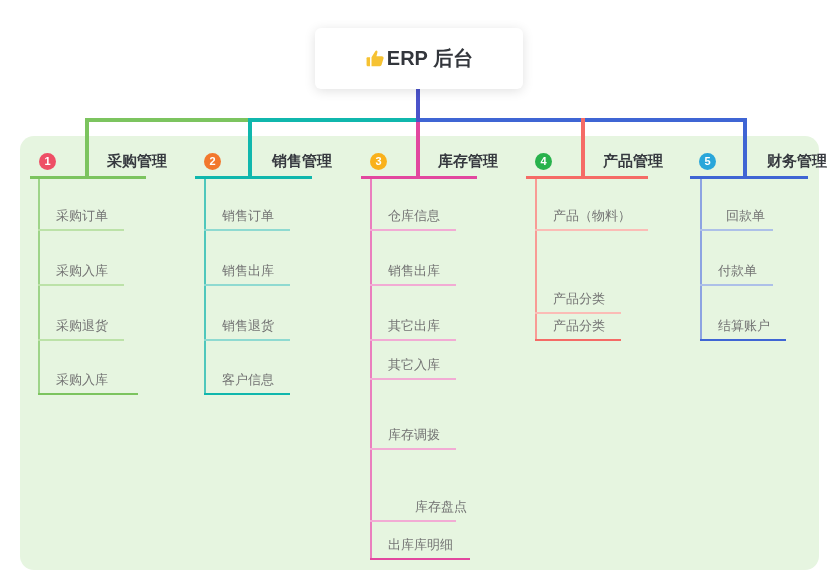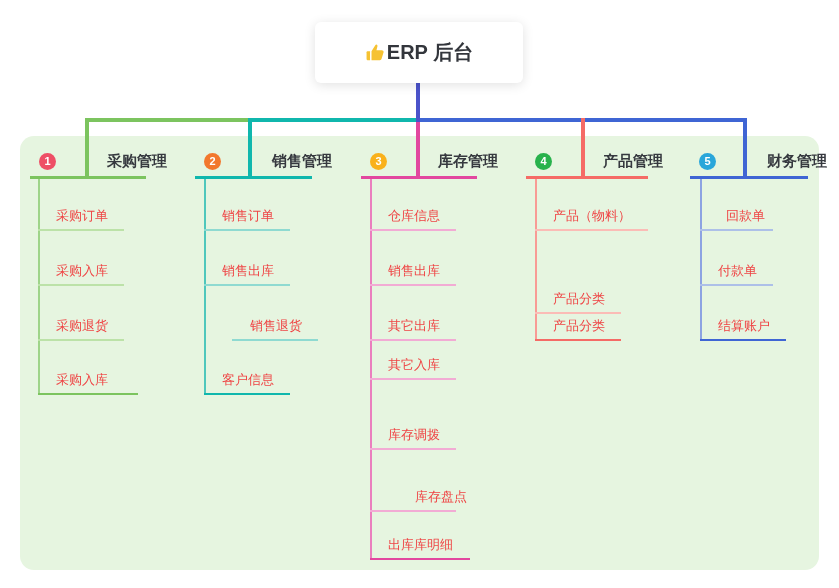--- a/index.html
+++ b/index.html
@@ -5,40 +5,40 @@
   html,body{margin:0;padding:0;}
   body{
     width:839px;height:588px;position:relative;background:#ffffff;
     font-family:"Liberation Sans","DejaVu Sans",sans-serif;
     overflow:hidden;
   }
   #diagram{position:absolute;inset:0;}
   .panel{position:absolute;left:20px;top:136px;width:799px;height:434px;border-radius:14px;}
   .line{position:absolute;}
   .root-node{
-    position:absolute;left:315px;top:22px;width:208px;height:61px;
+    position:absolute;left:315px;top:28px;width:208px;height:61px;
     background:#ffffff;border-radius:6px;
     box-shadow:0 2px 12px rgba(0,0,0,0.12);
     display:flex;align-items:center;justify-content:center;
     cursor:pointer;
   }
   .root-label{font-size:20px;font-weight:600;color:#33363c;}
   .thumb-icon{width:22px;height:22px;display:block;}
   .branch-title{
     position:absolute;height:28px;display:flex;align-items:center;gap:7px;cursor:pointer;
   }
   .badge{
     width:17px;height:17px;border-radius:50%;color:#ffffff;
     font-size:11px;font-weight:700;line-height:17px;text-align:center;
     flex:0 0 auto;
   }
   .branch-label{font-size:15px;font-weight:600;color:#36393f;white-space:nowrap;margin-left:44px;}
   .item{
     position:absolute;height:26px;line-height:22px;
-    font-size:13px;color:#ef4444;white-space:nowrap;
+    font-size:13px;color:#737373;white-space:nowrap;
     padding-left:18px;box-sizing:border-box;cursor:pointer;
   }
 </style>
 </head>
 <body>
 
 <div id="diagram">
   <div class="panel" id="panel" style="background: rgb(230, 245, 224);"></div>
   <div id="connector-layer">
       <div class="line" style="left: 85px; top: 118px; width: 165px; height: 4px; background: rgb(124, 196, 95);"></div>
@@ -72,34 +72,34 @@
       <div class="item" style="left: 38px; top: 315px; width: 86px; border-bottom: 2px solid rgb(188, 226, 168);">采购退货</div>
       <div class="item" style="left: 38px; top: 369px; width: 100px; border-bottom: 2px solid rgb(124, 196, 95);">采购入库</div>
       <div class="branch-title" style="left: 204px; top: 147px;">
         <span class="badge" style="background: rgb(242, 120, 45);">2</span>
         <span class="branch-label">销售管理</span>
       </div>
       <div class="line" style="left: 195px; top: 176px; width: 117px; height: 3px; background: rgb(16, 183, 173);"></div>
       <div class="line" style="left: 204px; top: 179px; width: 2px; height: 216.4px; background: rgb(79, 199, 188);"></div>
       <div class="item" style="left: 204px; top: 205px; width: 86px; border-bottom: 2px solid rgb(143, 218, 209);">销售订单</div>
       <div class="item" style="left: 204px; top: 260px; width: 86px; border-bottom: 2px solid rgb(143, 218, 209);">销售出库</div>
-      <div class="item" style="left: 204px; top: 315px; width: 86px; border-bottom: 2px solid rgb(143, 218, 209); margin-left: 28px;">销售退货</div>
+      <div class="item" style="left: 204px; top: 315px; width: 86px; border-bottom: 2px solid rgb(143, 218, 209);">销售退货</div>
       <div class="item" style="left: 204px; top: 369px; width: 86px; border-bottom: 2px solid rgb(16, 183, 173);">客户信息</div>
       <div class="branch-title" style="left: 370px; top: 147px;">
         <span class="badge" style="background: rgb(249, 177, 28);">3</span>
         <span class="branch-label">库存管理</span>
       </div>
       <div class="line" style="left: 361px; top: 176px; width: 116px; height: 3px; background: rgb(226, 71, 159);"></div>
       <div class="line" style="left: 370px; top: 179px; width: 2px; height: 380.8px; background: rgb(234, 127, 190);"></div>
       <div class="item" style="left: 370px; top: 205px; width: 86px; border-bottom: 2px solid rgb(242, 171, 212);">仓库信息</div>
       <div class="item" style="left: 370px; top: 260px; width: 86px; border-bottom: 2px solid rgb(242, 171, 212);">销售出库</div>
       <div class="item" style="left: 370px; top: 315px; width: 86px; border-bottom: 2px solid rgb(242, 171, 212);">其它出库</div>
       <div class="item" style="left: 370px; top: 354px; width: 86px; border-bottom: 2px solid rgb(242, 171, 212);">其它入库</div>
       <div class="item" style="left: 370px; top: 424px; width: 86px; border-bottom: 2px solid rgb(242, 171, 212);">库存调拨</div>
-      <div class="item" style="left: 370px; top: 486px; width: 86px; border-bottom: 2px solid rgb(242, 171, 212); padding-left: 45px;">库存盘点</div>
+      <div class="item" style="left: 370px; top: 496px; width: 86px; border-bottom: 2px solid rgb(242, 171, 212); padding-left: 45px;">库存盘点</div>
       <div class="item" style="left: 370px; top: 534px; width: 100px; border-bottom: 2px solid rgb(226, 71, 159);">出库库明细</div>
       <div class="branch-title" style="left: 535px; top: 147px;">
         <span class="badge" style="background: rgb(40, 178, 76);">4</span>
         <span class="branch-label">产品管理</span>
       </div>
       <div class="line" style="left: 526px; top: 176px; width: 122px; height: 3px; background: rgb(245, 107, 102);"></div>
       <div class="line" style="left: 535px; top: 179px; width: 2px; height: 161.6px; background: rgb(248, 155, 149);"></div>
       <div class="item" style="left: 535px; top: 205px; width: 113px; border-bottom: 2px solid rgb(251, 188, 182);">产品（物料）</div>
       <div class="item" style="left: 535px; top: 260px; width: 86px; border-bottom: 2px solid rgb(251, 188, 182); margin-top: 28px;">产品分类</div>
       <div class="item" style="left: 535px; top: 315px; width: 86px; border-bottom: 2px solid rgb(245, 107, 102);">产品分类</div>

